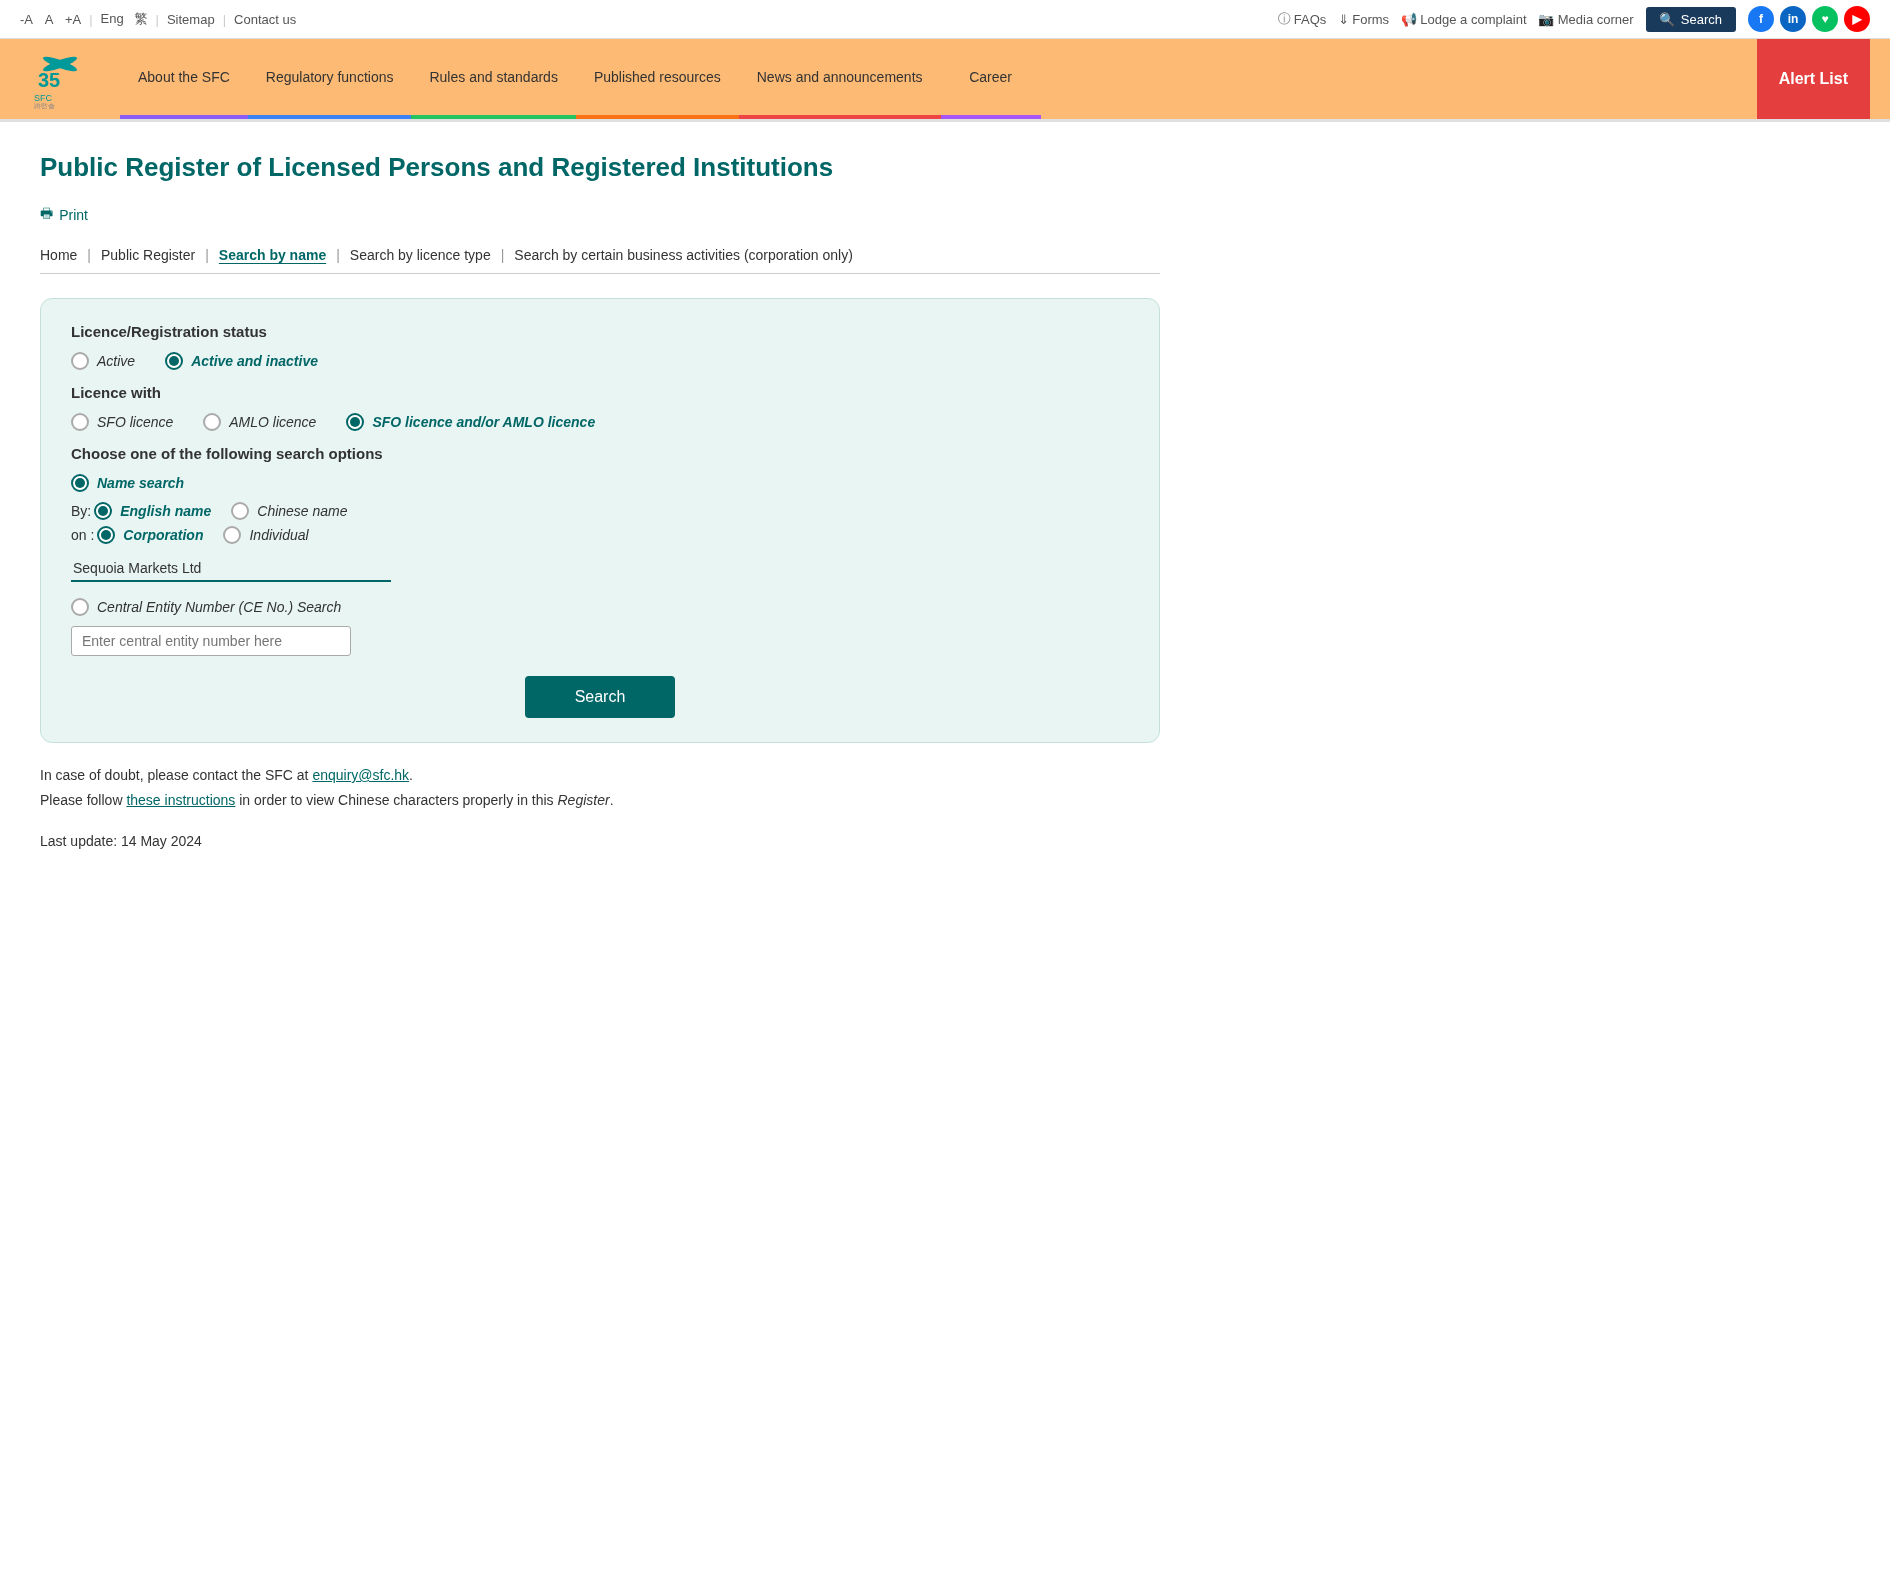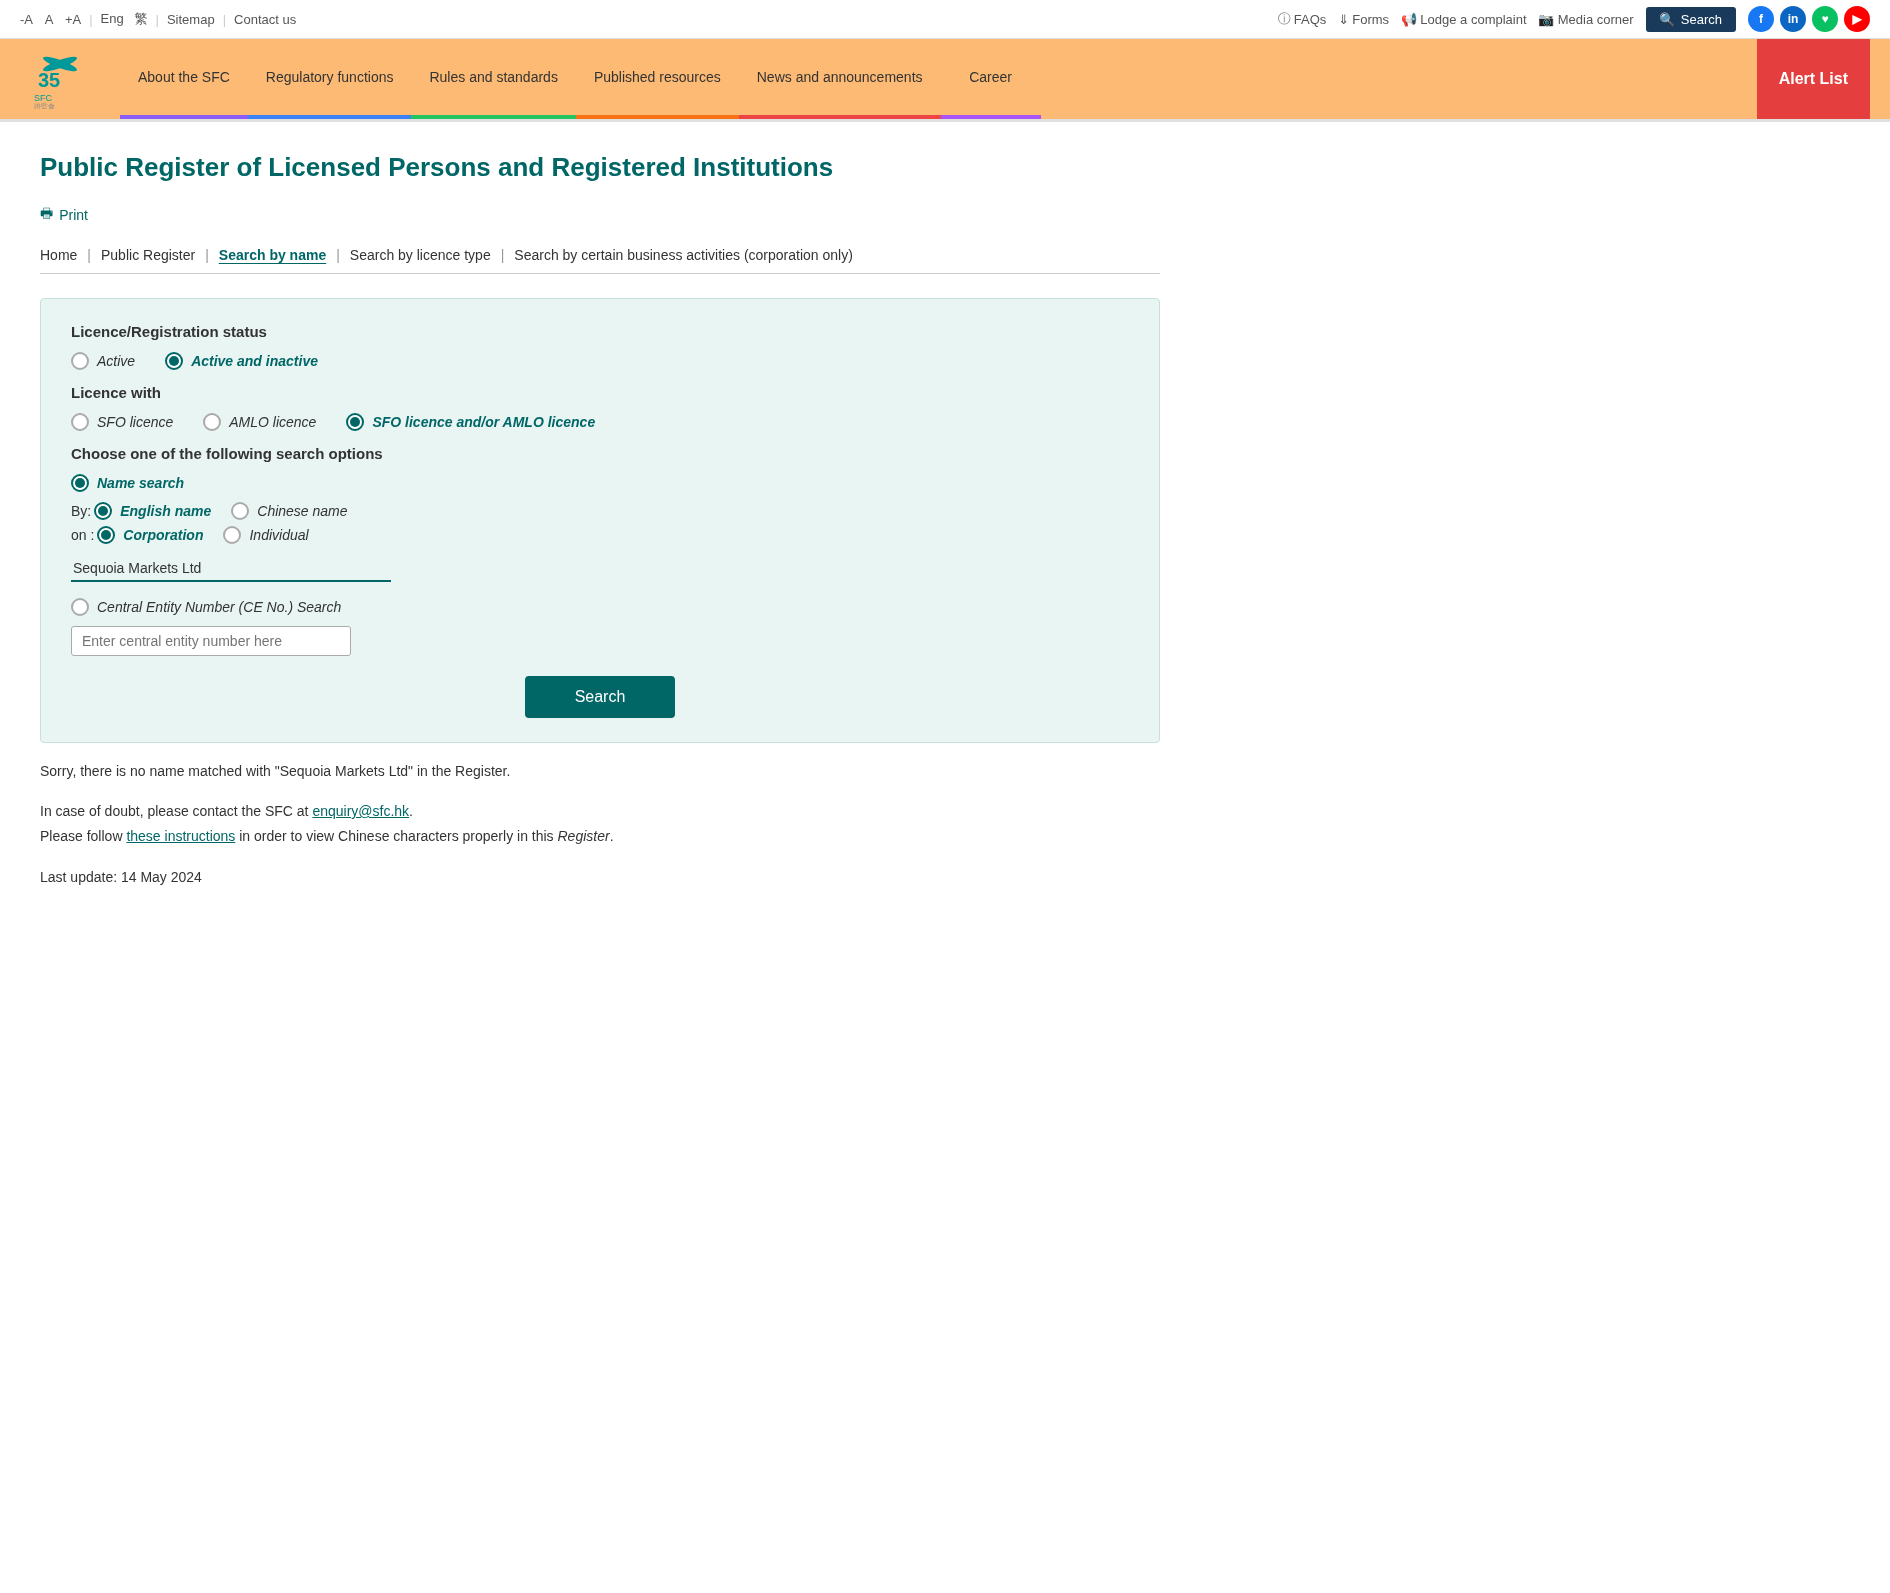--- a/index.html
+++ b/index.html
@@ -127,21 +127,21 @@
       font-weight: bold;
       text-decoration: underline;
       text-decoration-color: #006666;
       text-underline-offset: 3px;
     }
 
     
     .search-panel {
       background: #e8f5f3;
       border: 1px solid #c5e0db;
-      border-radius: 4px;
+      border-radius: 12px;
       padding: 24px 30px;
       margin-bottom: 20px;
     }
     .section-label {
       font-weight: bold;
       font-size: 15px;
       margin-bottom: 12px;
     }
     .radio-row {
       display: flex;
@@ -394,21 +394,20 @@
     </div>
 
     
     <input type="text" class="ce-input" placeholder="Enter central entity number here" style="">
 
     
     <button class="search-btn-main">Search</button>
 
   </div>
 
-  <p class="error-msg">Sorry, there is no name matched with "Sequoia Markets Ltd" in the Register.</p>
 
   <div class="info-section">
     <p>
       <span>In case of doubt, please contact the SFC at </span><a href="mailto:enquiry@sfc.hk">enquiry@sfc.hk</a><span>.</span>
     </p>
     <p>
       <span>Please follow </span><a href="#">these instructions</a><span> in order to view Chinese characters properly in this </span><em>Register</em><span>.</span>
     </p>
   </div>
 

